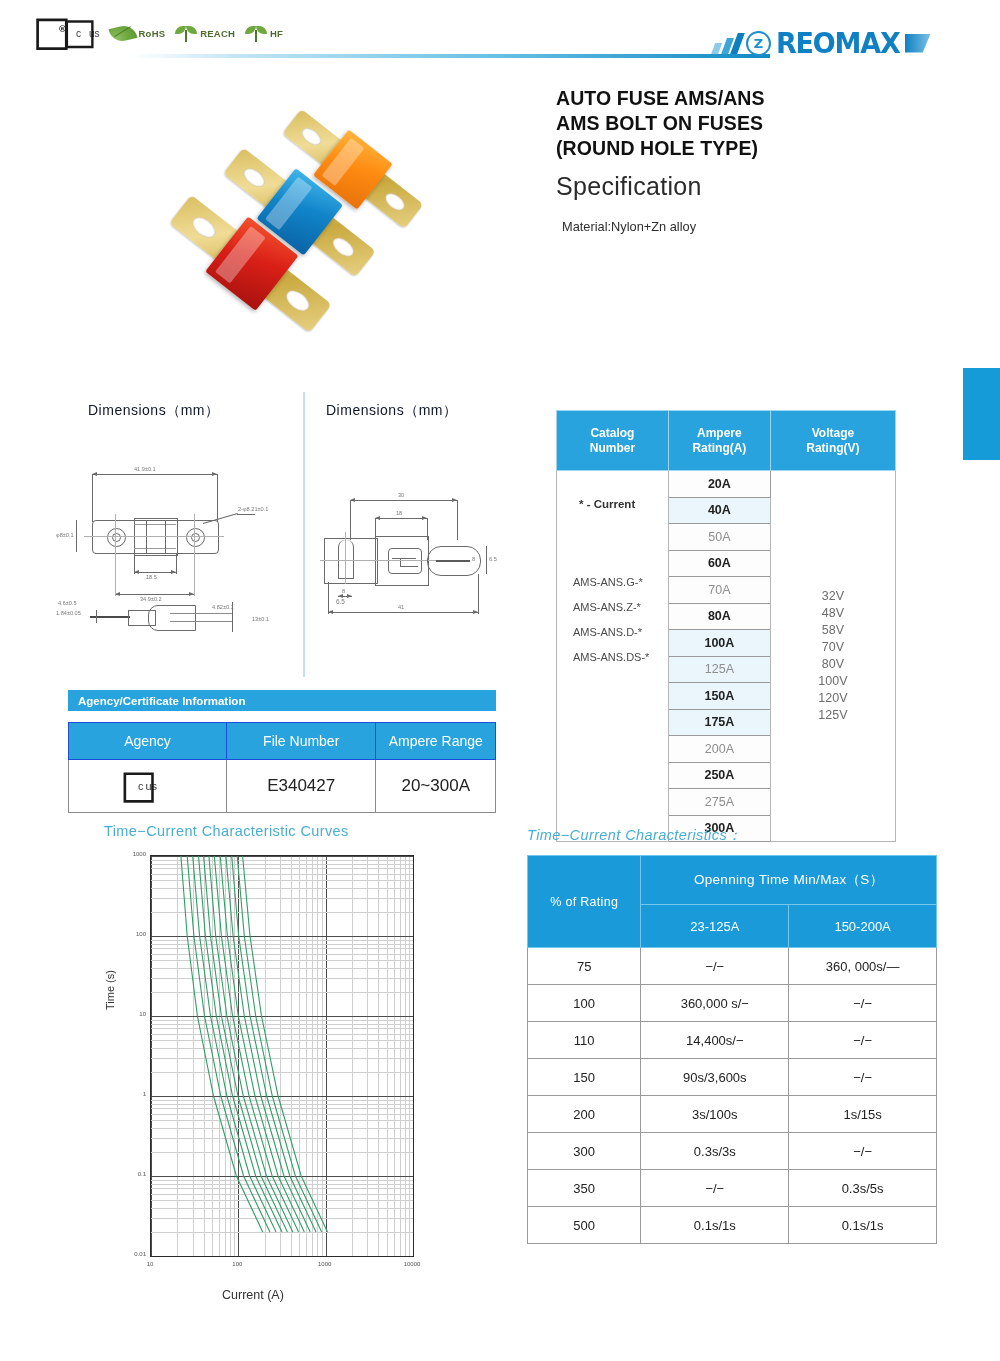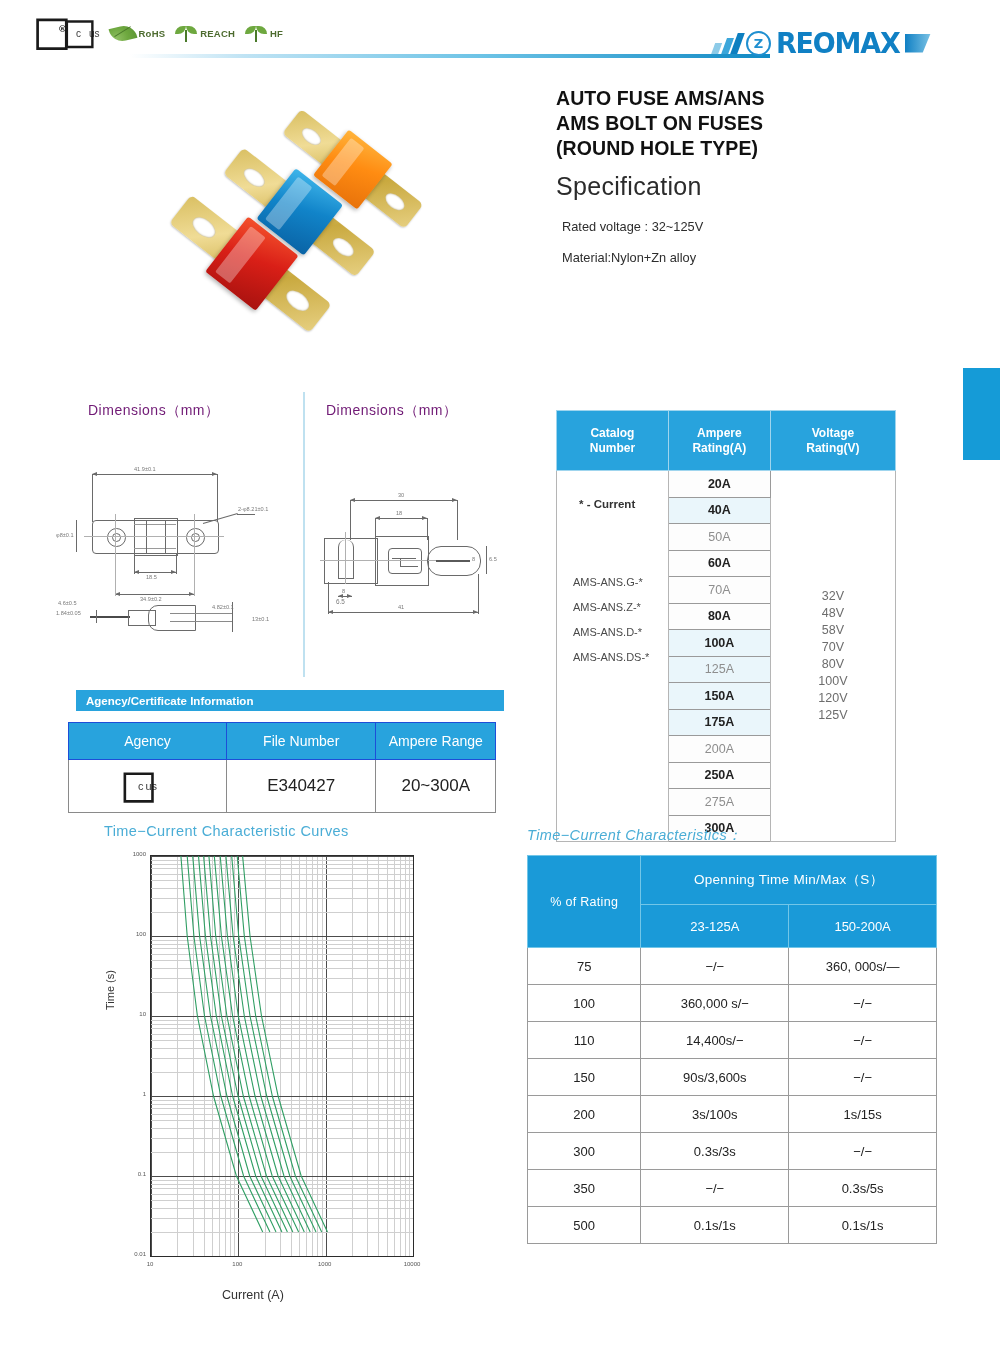--- a/index.html
+++ b/index.html
@@ -62,41 +62,41 @@
   
   #title-block{left:556px;top:86px;width:340px;}
   #title-block .t{font-size:19.5px;font-weight:bold;line-height:25px;letter-spacing:.1px;color:#111;}
   #spec-word{left:556px;top:172px;font-size:25px;color:#2b2b2b;font-weight:normal;letter-spacing:.3px;}
 
   #spec-list{left:562px;top:218px;width:350px;}
   #spec-list .line{font-size:12.8px;color:#2d2d2d;line-height:18px;margin-bottom:13px;}
   #spec-list .line.tight{margin-bottom:11px;}
 
   
-  .dim-title{font-size:14px;color:#701a75;letter-spacing:.5px;}
+  .dim-title{font-size:14px;color:#0f172a;letter-spacing:.5px;}
   #dim-title-1{left:88px;top:402px;}
   #dim-title-2{left:326px;top:402px;}
   #dim-divider{left:303px;top:392px;width:1.6px;height:285px;background:#bfe1f0;}
 
   #draw-left{left:62px;top:452px;width:238px;height:190px;}
   #draw-right{left:320px;top:478px;width:190px;height:160px;}
   .dl{position:absolute;background:#6a6a6a;}
   .dlv{position:absolute;background:#6a6a6a;width:1px;}
   .outline{position:absolute;border:1px solid #6a6a6a;}
   .dimtxt{position:absolute;font-size:5.6px;color:#7a7a7a;white-space:nowrap;
     font-family:"Liberation Sans",sans-serif;}
   .arrowL,.arrowR{position:absolute;width:0;height:0;border-top:2.5px solid transparent;
     border-bottom:2.5px solid transparent;}
   .arrowL{border-right:5px solid #6a6a6a;}
   .arrowR{border-left:5px solid #6a6a6a;}
 
   
   #agency-head{left:68px;top:690px;width:428px;height:21px;background:#28a3dd;
     color:#fff;font-size:11.5px;font-weight:bold;display:flex;align-items:center;padding-left:10px;
-    box-sizing:border-box;margin-left:8px;}
+    box-sizing:border-box;}
   #agency-table{left:68px;top:722px;width:428px;border-collapse:collapse;}
   #agency-table th{background:#28a3dd;color:#fff;font-weight:normal;font-size:14px;
     height:34px;border:1px solid #1d4ed8;}
   #agency-table td{border:1px solid #8a8a8a;height:50px;text-align:center;font-size:17px;color:#222;}
   .ul-cell{display:flex;align-items:center;justify-content:center;}
 
   
   #spec-table{left:556px;top:410px;width:340px;border-collapse:collapse;table-layout:fixed;}
   #spec-table th{background:#28a3dd;color:#fff;font-size:12px;font-weight:bold;line-height:15px;
     height:57px;border:1px solid #9fd5ee;}
@@ -210,21 +210,20 @@
 </div>
 
 <div class="abs" id="title-block">
   <div class="t">AUTO FUSE AMS/ANS</div>
   <div class="t">AMS BOLT ON FUSES</div>
   <div class="t">(ROUND HOLE TYPE)</div>
 </div>
 <div class="abs" id="spec-word">Specification</div>
 
 <div class="abs" id="spec-list">
-  <div class="line">Rated voltage : 32~125V</div>
   <div class="line">Material:Nylon+Zn alloy</div>
 </div>
 
 <div class="abs dim-title" id="dim-title-1">Dimensions（mm）</div>
 <div class="abs dim-title" id="dim-title-2">Dimensions（mm）</div>
 <div class="abs" id="dim-divider"></div>
 
 <div class="abs" id="draw-left">
 
   <div class="dl" style="left:30px;top:22px;width:125px;height:1px;"></div>

